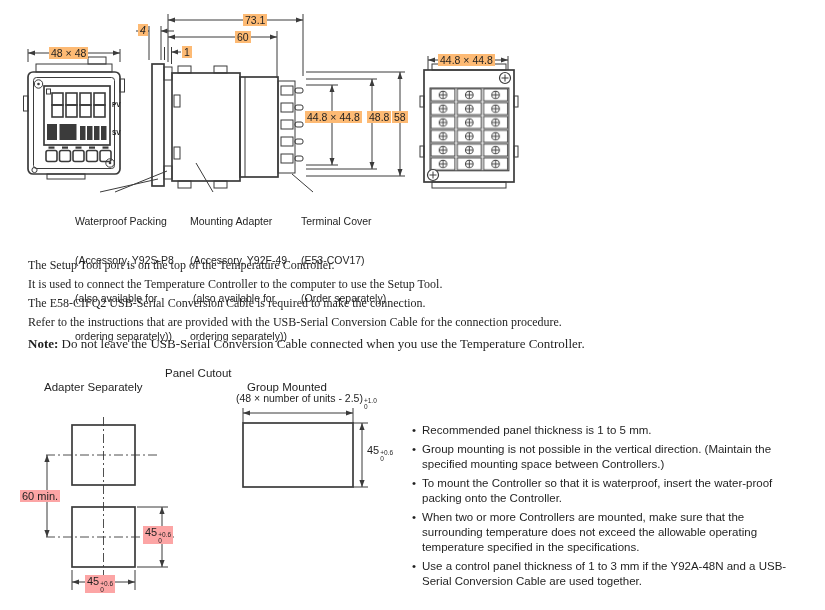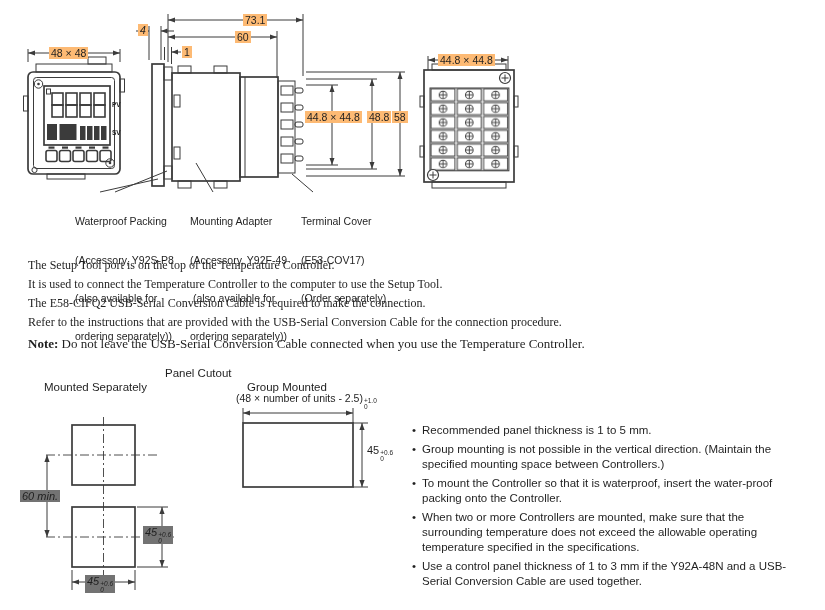--- a/index.html
+++ b/index.html
@@ -16,21 +16,21 @@
   .dimlabel{position:absolute;font-size:10.5px;background:#fdba74;padding:0 2px;white-space:nowrap;line-height:12px;}
   .dimlabel.it{font-style:italic;}
   .pvsv{position:absolute;font-size:6.5px;font-weight:bold;line-height:7px;}
   .callout{position:absolute;font-size:10.5px;line-height:12.7px;white-space:pre;}
   .paragraph{position:absolute;left:28px;top:256px;font-size:12px;line-height:19px;white-space:nowrap;font-family:Liberation Serif, serif;}
   .note-line{font-size:13px;margin-top:2px;text-align:right;}
   .note-label{font-weight:bold;}
   .sec-title{position:absolute;font-size:11.5px;white-space:nowrap;}
   .formula{position:absolute;font-size:10.5px;white-space:nowrap;}
   .dimtol{position:absolute;font-size:11px;white-space:nowrap;}
-  .wbg{background:#737373;padding:0 2px;font-style:italic;}
+  .wbg{background:#fca5a5;padding:0 2px;}
   .tolstack{display:inline-flex;flex-direction:column;font-size:6.5px;line-height:6px;margin-left:1px;vertical-align:-1px;}
   .bullets{position:absolute;left:412px;top:423px;width:396px;font-size:11.5px;line-height:15px;}
   .bullet-item{display:flex;gap:6px;margin-bottom:4px;}
   .bullet-dot{flex:0 0 auto;}
 </style>
 </head>
 <body>
 
 <div class="canvas">
 
@@ -217,21 +217,21 @@
 
   <div class="paragraph">
     <div>The Setup Tool port is on the top of the Temperature Controller.</div>
     <div>It is used to connect the Temperature Controller to the computer to use the Setup Tool.</div>
     <div>The E58-CIFQ2 USB-Serial Conversion Cable is required to make the connection.</div>
     <div>Refer to the instructions that are provided with the USB-Serial Conversion Cable for the connection procedure.</div>
     <div class="note-line"><span class="note-label">Note:</span><span> Do not leave the USB-Serial Conversion Cable connected when you use the Temperature Controller.</span></div>
   </div>
 
   <div class="sec-title" style="left:165px;top:367px;">Panel Cutout</div>
-  <div class="sec-title" style="left:44px;top:381px;">Mounted Separately</div>
+  <div class="sec-title" style="left:44px;top:381px;">Adapter Separately</div>
   <div class="sec-title" style="left:247px;top:381px;">Group Mounted</div>
 
   <div class="formula" style="left:236px;top:392px;"><span>(48 × number of units - 2.5)</span><span class="tolstack">
         <span>+1.0</span>
         <span>0</span>
       </span></div>
 
   <svg class="abs" style="left:0;top:400px" width="210" height="205" viewBox="0 0 210 205">
     <rect class="ln2" x="72" y="25" width="63" height="60"></rect>
     <rect class="ln2" x="72" y="107" width="63" height="60"></rect>

